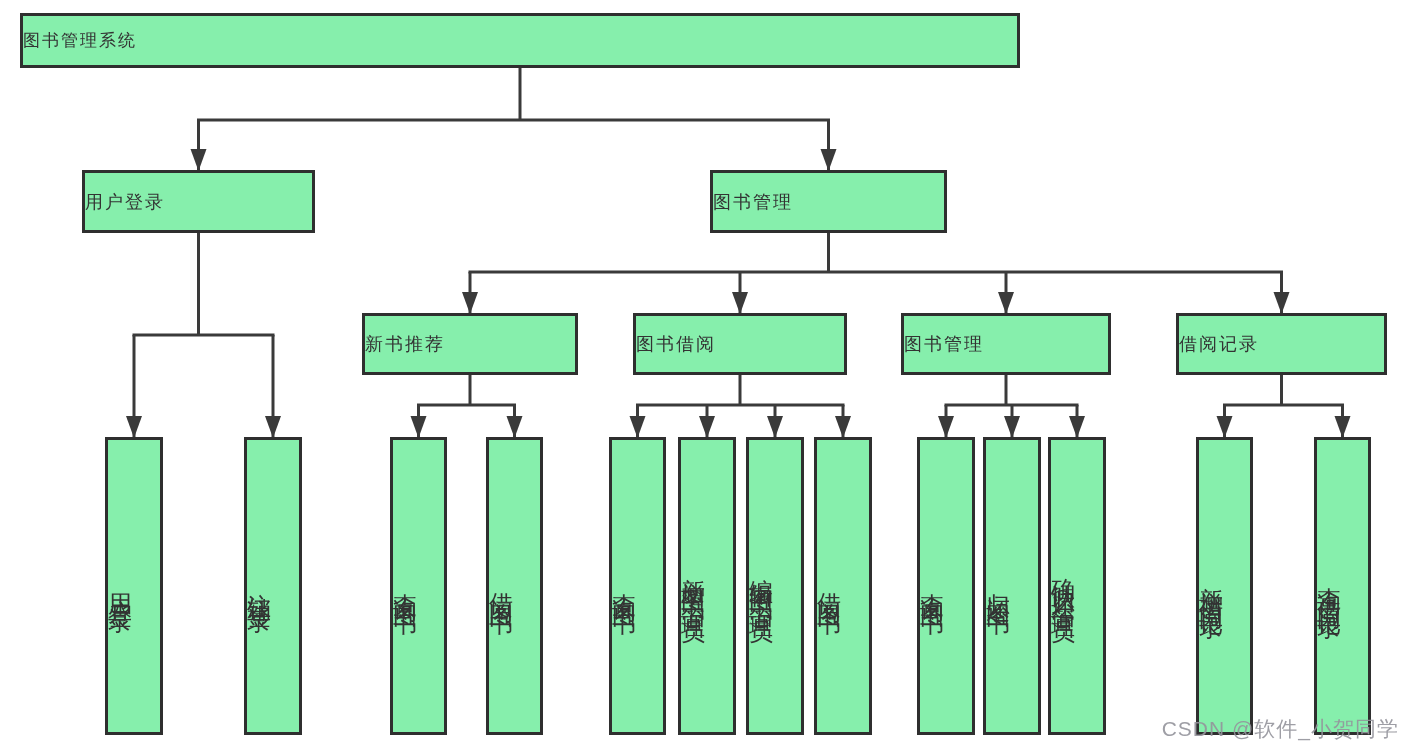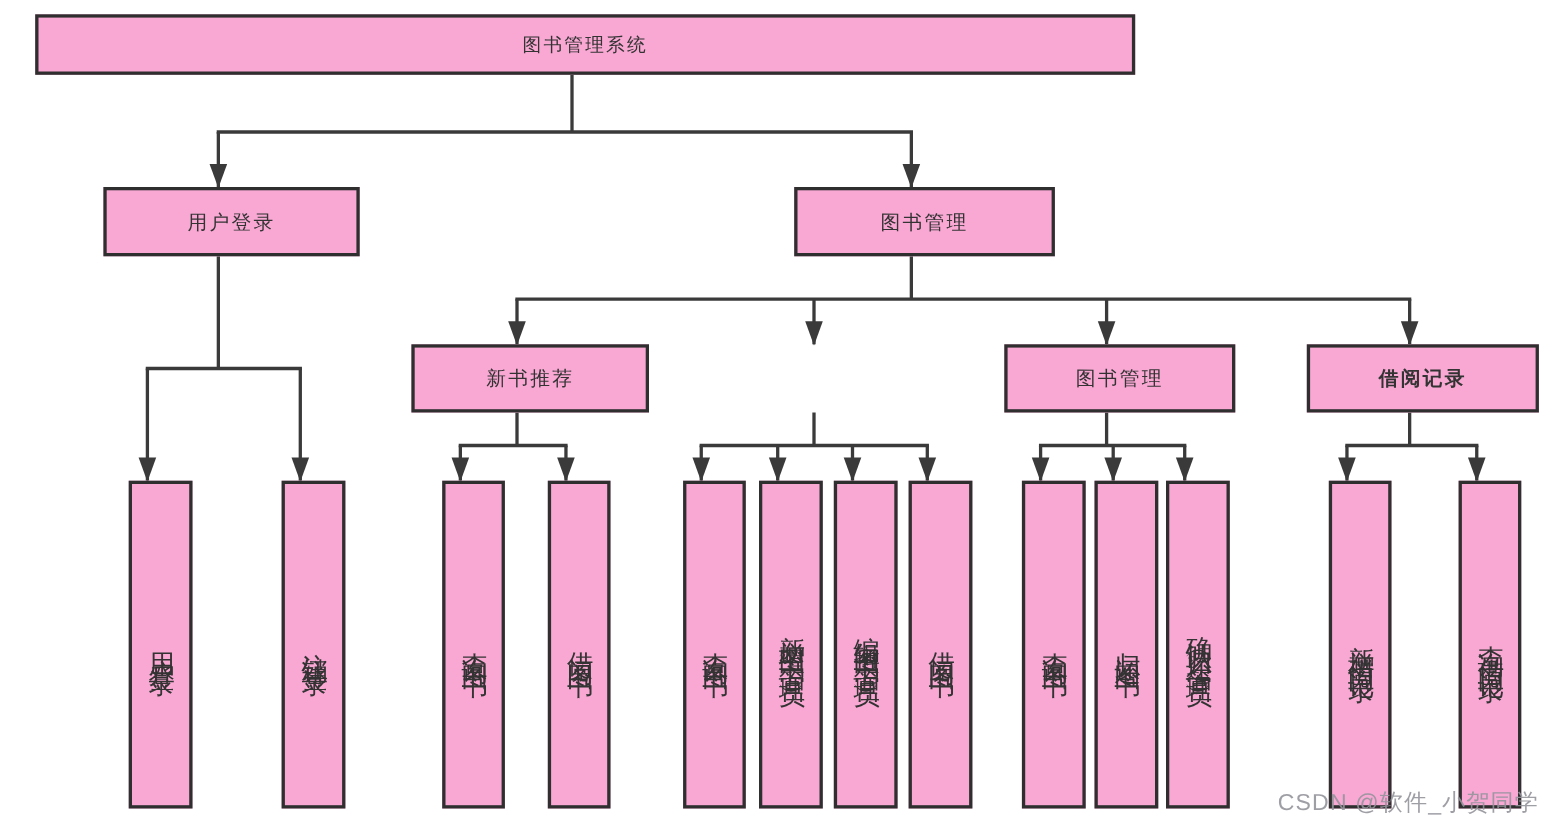--- a/index.html
+++ b/index.html
@@ -20,27 +20,26 @@
     position: absolute;
     left: 0;
     top: 0;
     width: 1405px;
     height: 747px;
     pointer-events: none;
   }
   .node {
     position: absolute;
     box-sizing: border-box;
-    background: #f9a8d4;
+    background: #86efac;
     border: 3px solid #2f2f2f;
     display: flex;
     align-items: center;
-    justify-content: center;
+    justify-content: flex-start;
     color: #333333;
-    margin-left: 12px;
   }
   .node .node-label {
     font-size: 18px;
     letter-spacing: 2px;
     white-space: nowrap;
     color: #333333;
   }
   .node.root .node-label {
     font-size: 17px;
   }
@@ -126,24 +125,27 @@
     </div>
     <div class="node" style="left: 82px; top: 170px; width: 233px; height: 63px;">
       <span class="node-label">用户登录</span>
     </div>
     <div class="node" style="left: 710px; top: 170px; width: 237px; height: 63px;">
       <span class="node-label">图书管理</span>
     </div>
     <div class="node" style="left: 362px; top: 313px; width: 216px; height: 62px;">
       <span class="node-label">新书推荐</span>
     </div>
+    <div class="node" style="left: 633px; top: 313px; width: 214px; height: 62px;">
+      <span class="node-label">图书借阅</span>
+    </div>
     <div class="node" style="left: 901px; top: 313px; width: 210px; height: 62px;">
       <span class="node-label">图书管理</span>
     </div>
-    <div class="node" style="left: 1176px; top: 313px; width: 211px; height: 62px; font-weight: bold;">
+    <div class="node" style="left: 1176px; top: 313px; width: 211px; height: 62px;">
       <span class="node-label">借阅记录</span>
     </div>
     <div class="node vertical" style="left: 105px; top: 437px; width: 58px; height: 298px;">
       <span class="node-label">用户登录</span>
     </div>
     <div class="node vertical" style="left: 244px; top: 437px; width: 58px; height: 298px;">
       <span class="node-label">注销登录</span>
     </div>
     <div class="node vertical" style="left: 390px; top: 437px; width: 57px; height: 298px;">
       <span class="node-label">查询图书</span>

